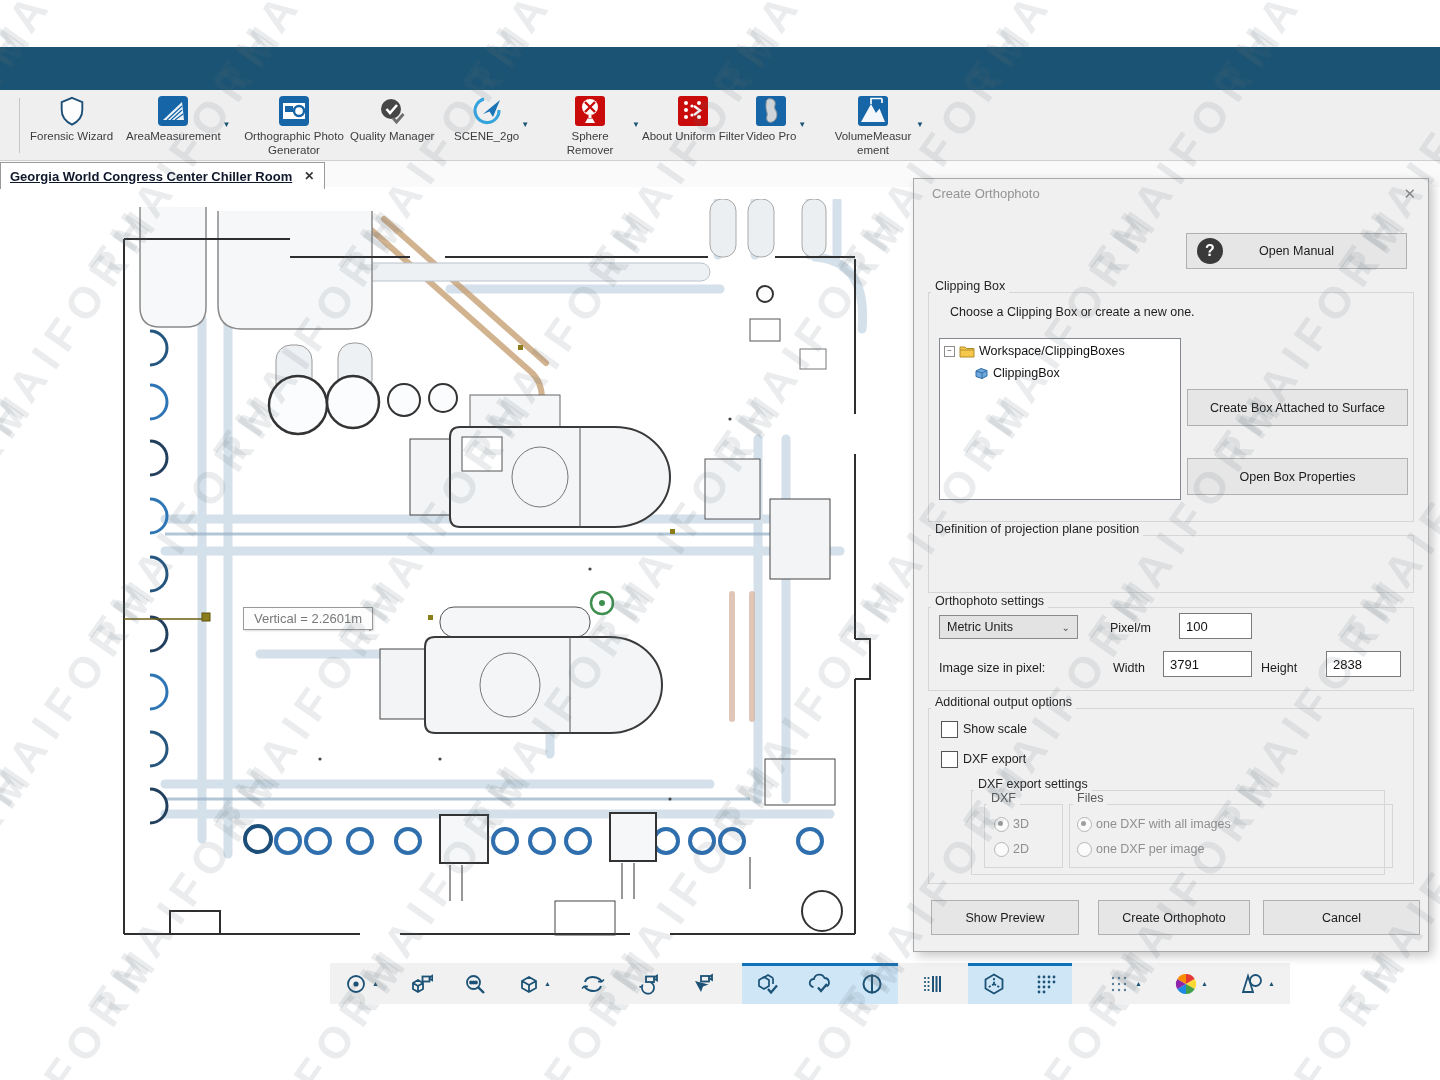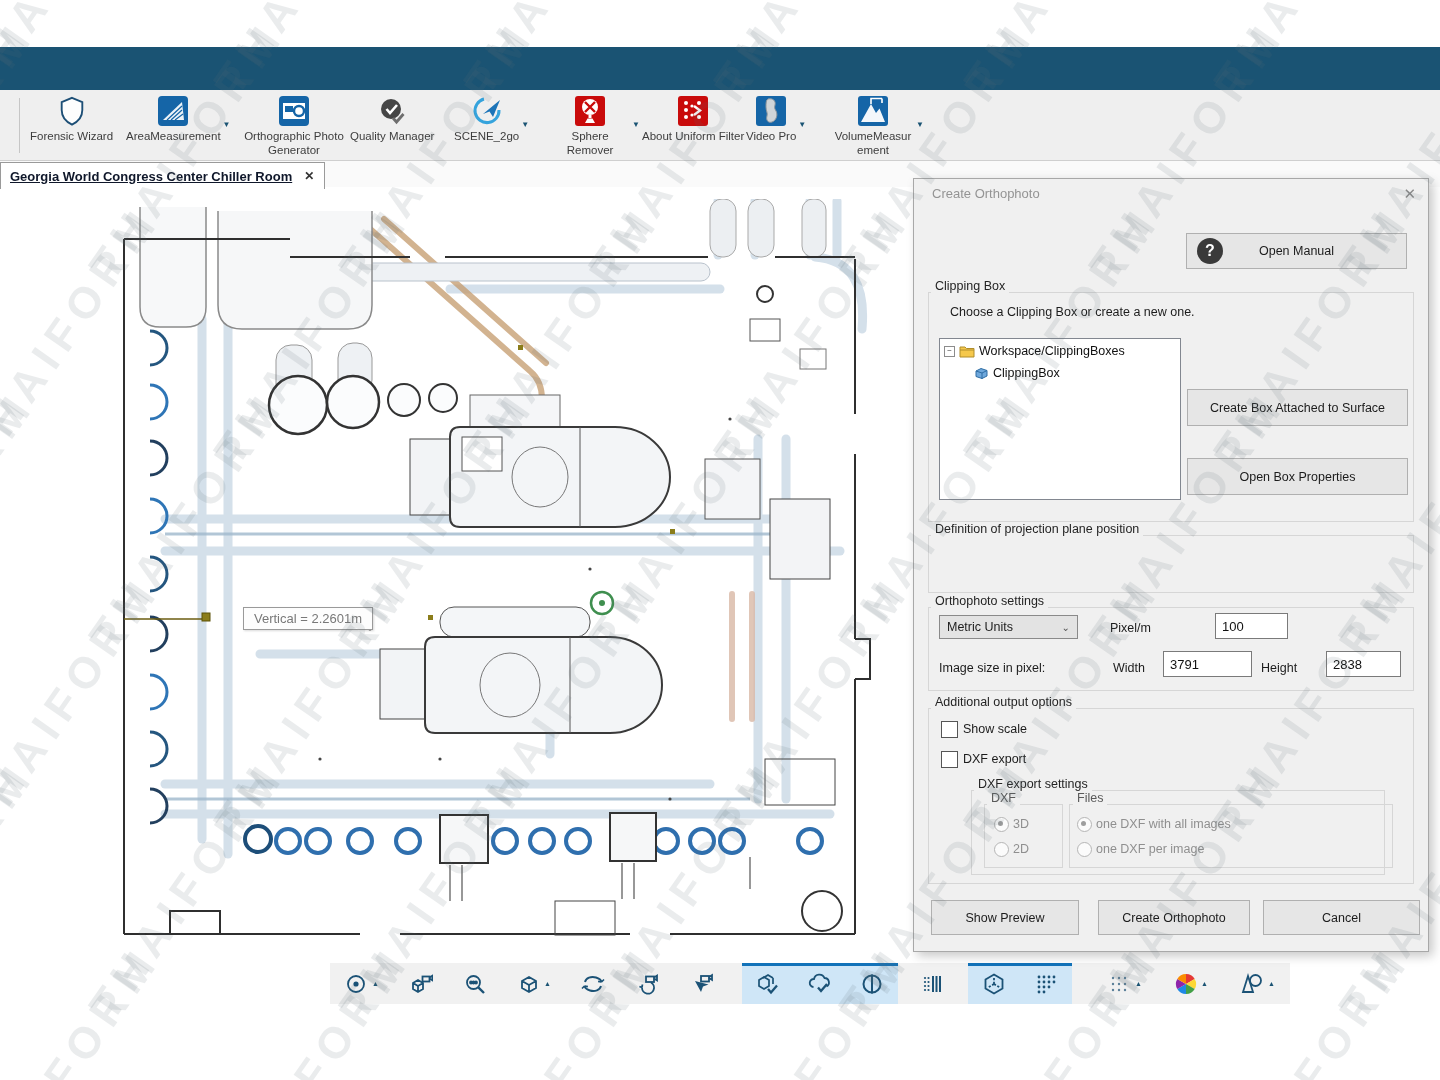--- a/index.html
+++ b/index.html
@@ -555,21 +555,21 @@
     <div class="grp" style="left:14px;top:356px;width:484px;height:56px"></div>
     <div class="grp-label" style="left:17px;top:343px">Definition of projection plane position</div>
 
     <div class="grp" style="left:14px;top:428px;width:484px;height:82px"></div>
     <div class="grp-label" style="left:17px;top:415px">Orthophoto settings</div>
     <div class="combo">
       <span>Metric Units</span>
       <span class="combo-chevron">⌄</span>
     </div>
     <div class="lbl" style="left:196px;top:442px">Pixel/m</div>
-    <input class="txt-input" style="left: 265px; top: 434px; width: 73px; height: 26px; margin-left: 36px;" value="100">
+    <input class="txt-input" style="left: 265px; top: 434px; width: 73px; height: 26px;" value="100">
     <div class="lbl" style="left:25px;top:482px">Image size in pixel:</div>
     <div class="lbl" style="left:199px;top:482px">Width</div>
     <input class="txt-input" style="left: 249px; top: 472px; width: 89px; height: 26px;" value="3791">
     <div class="lbl" style="left:347px;top:482px">Height</div>
     <input class="txt-input" style="left: 412px; top: 472px; width: 75px; height: 26px;" value="2838">
 
     <div class="grp" style="left:14px;top:529px;width:484px;height:174px"></div>
     <div class="grp-label" style="left:17px;top:516px">Additional output options</div>
     <span class="checkbox" style="left:27px;top:542px"></span>
     <div class="lbl" style="left:49px;top:543px">Show scale</div>

